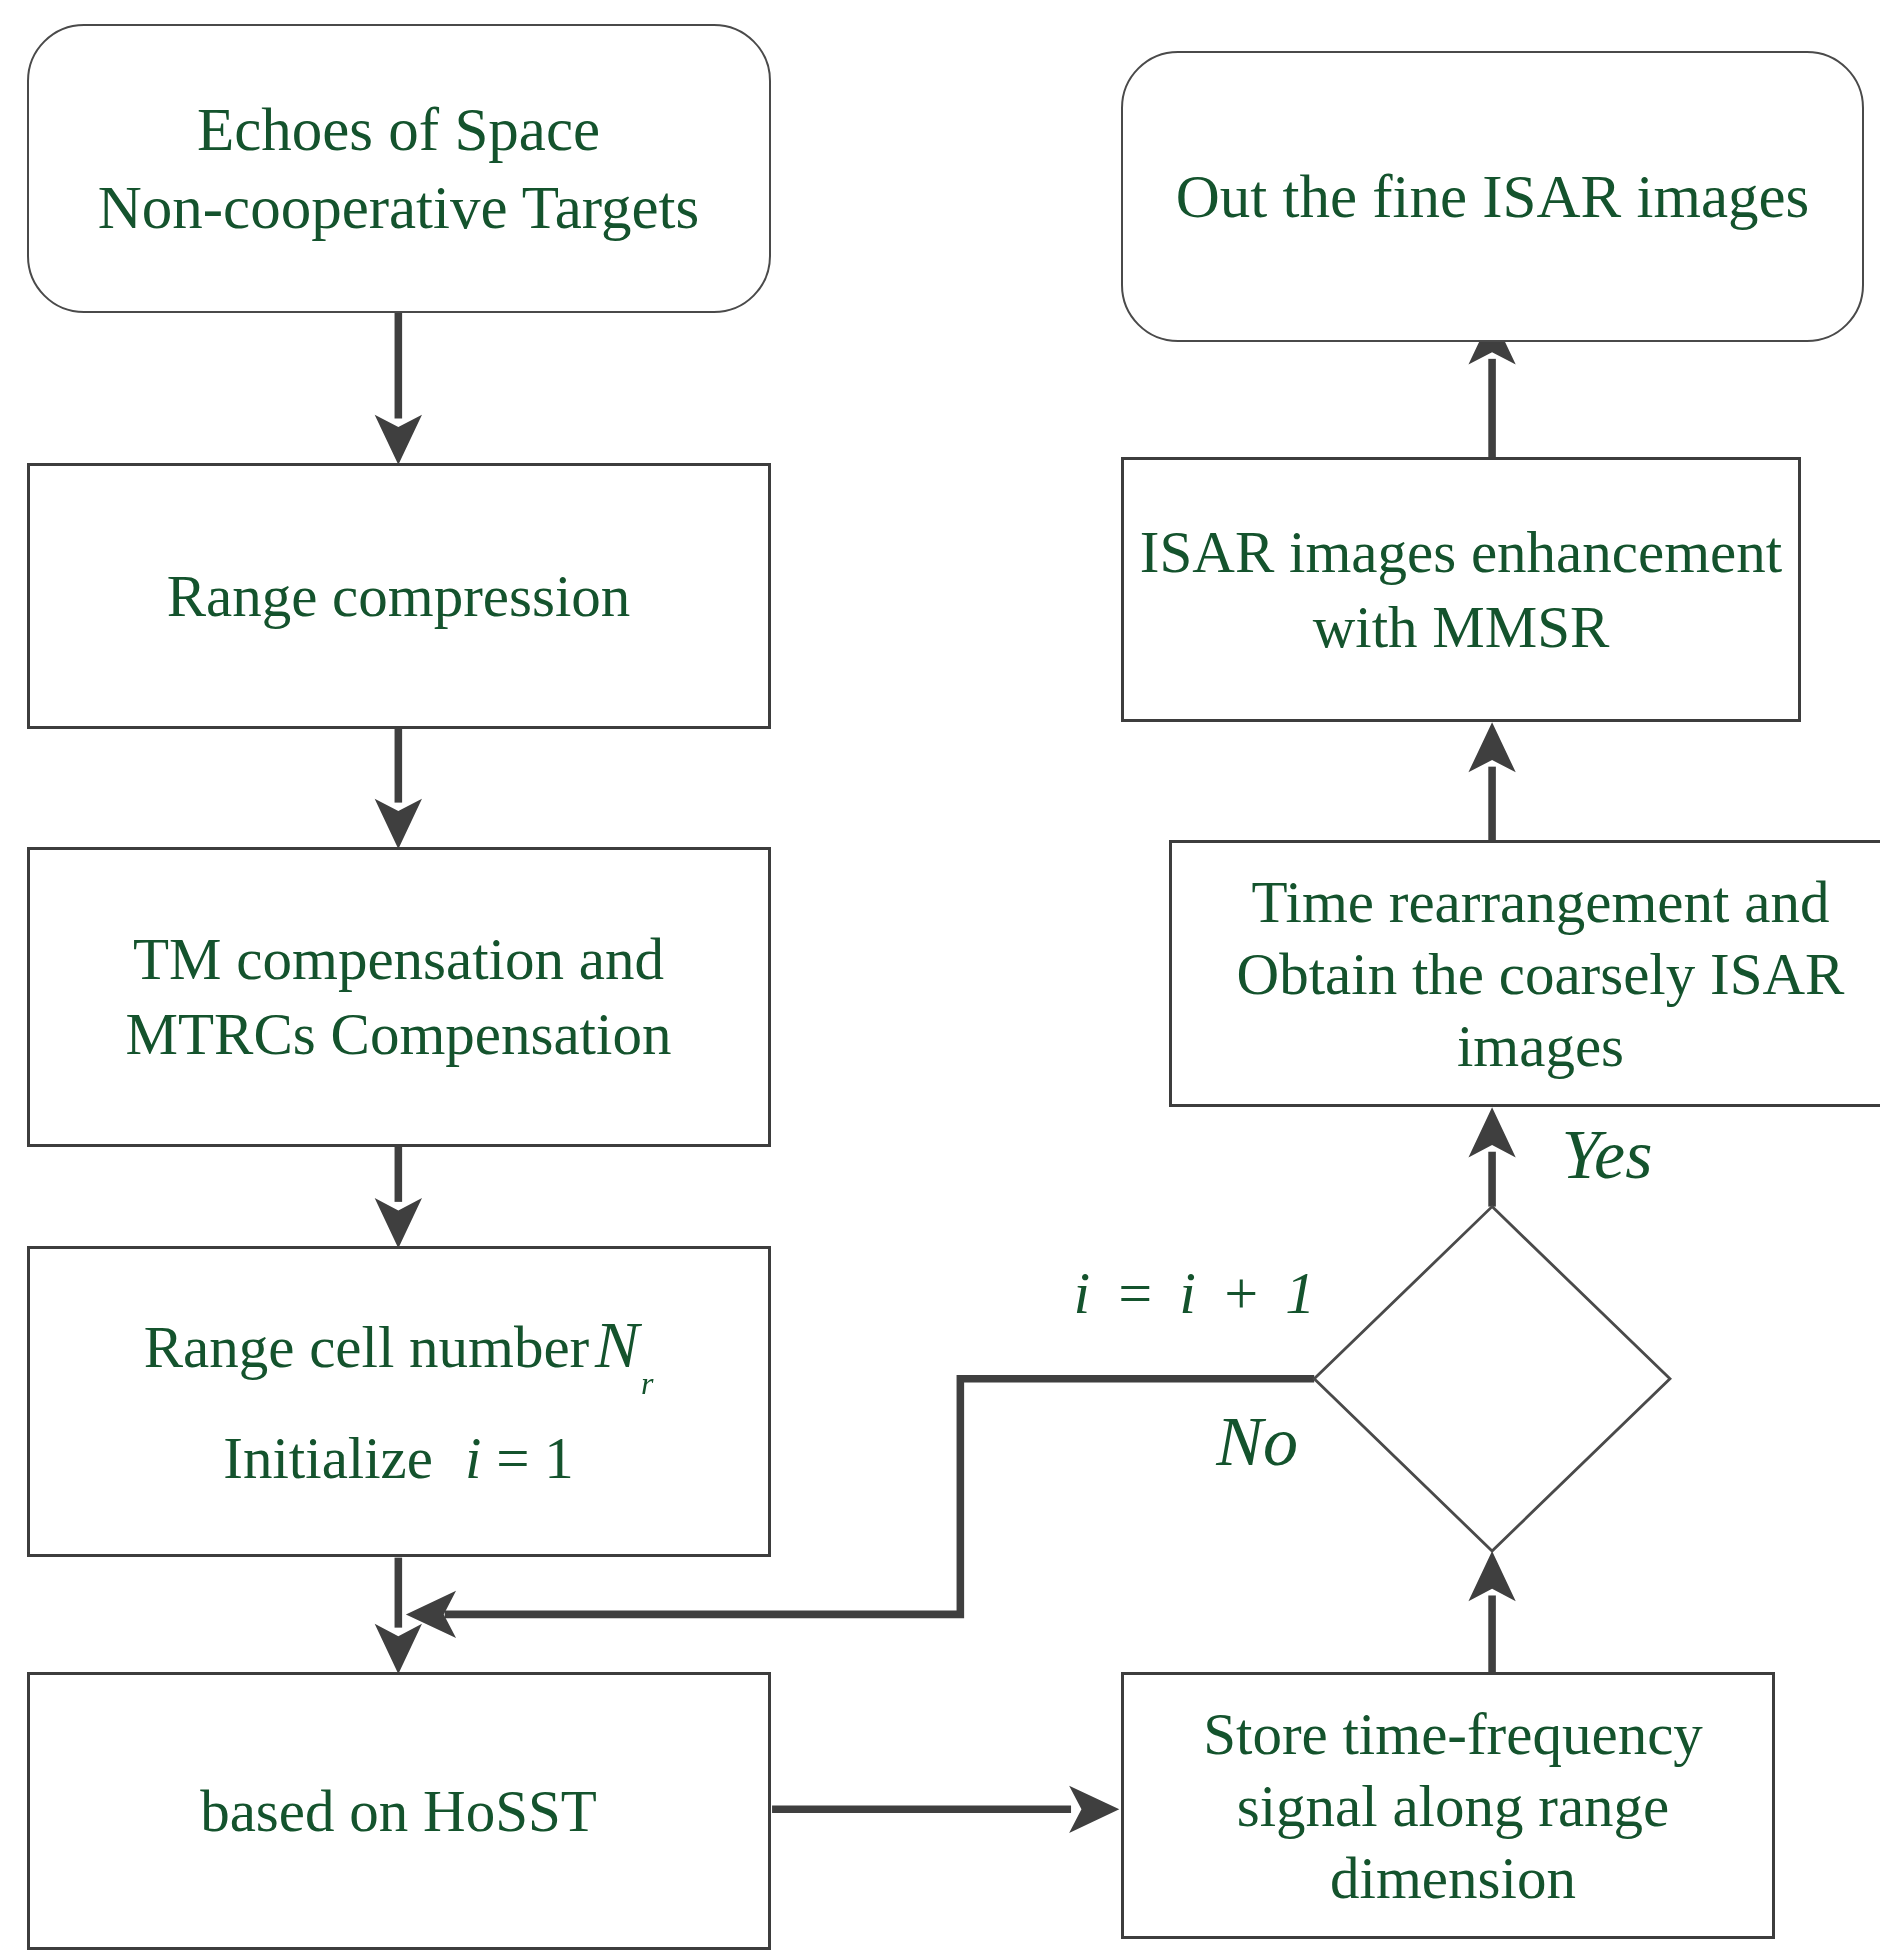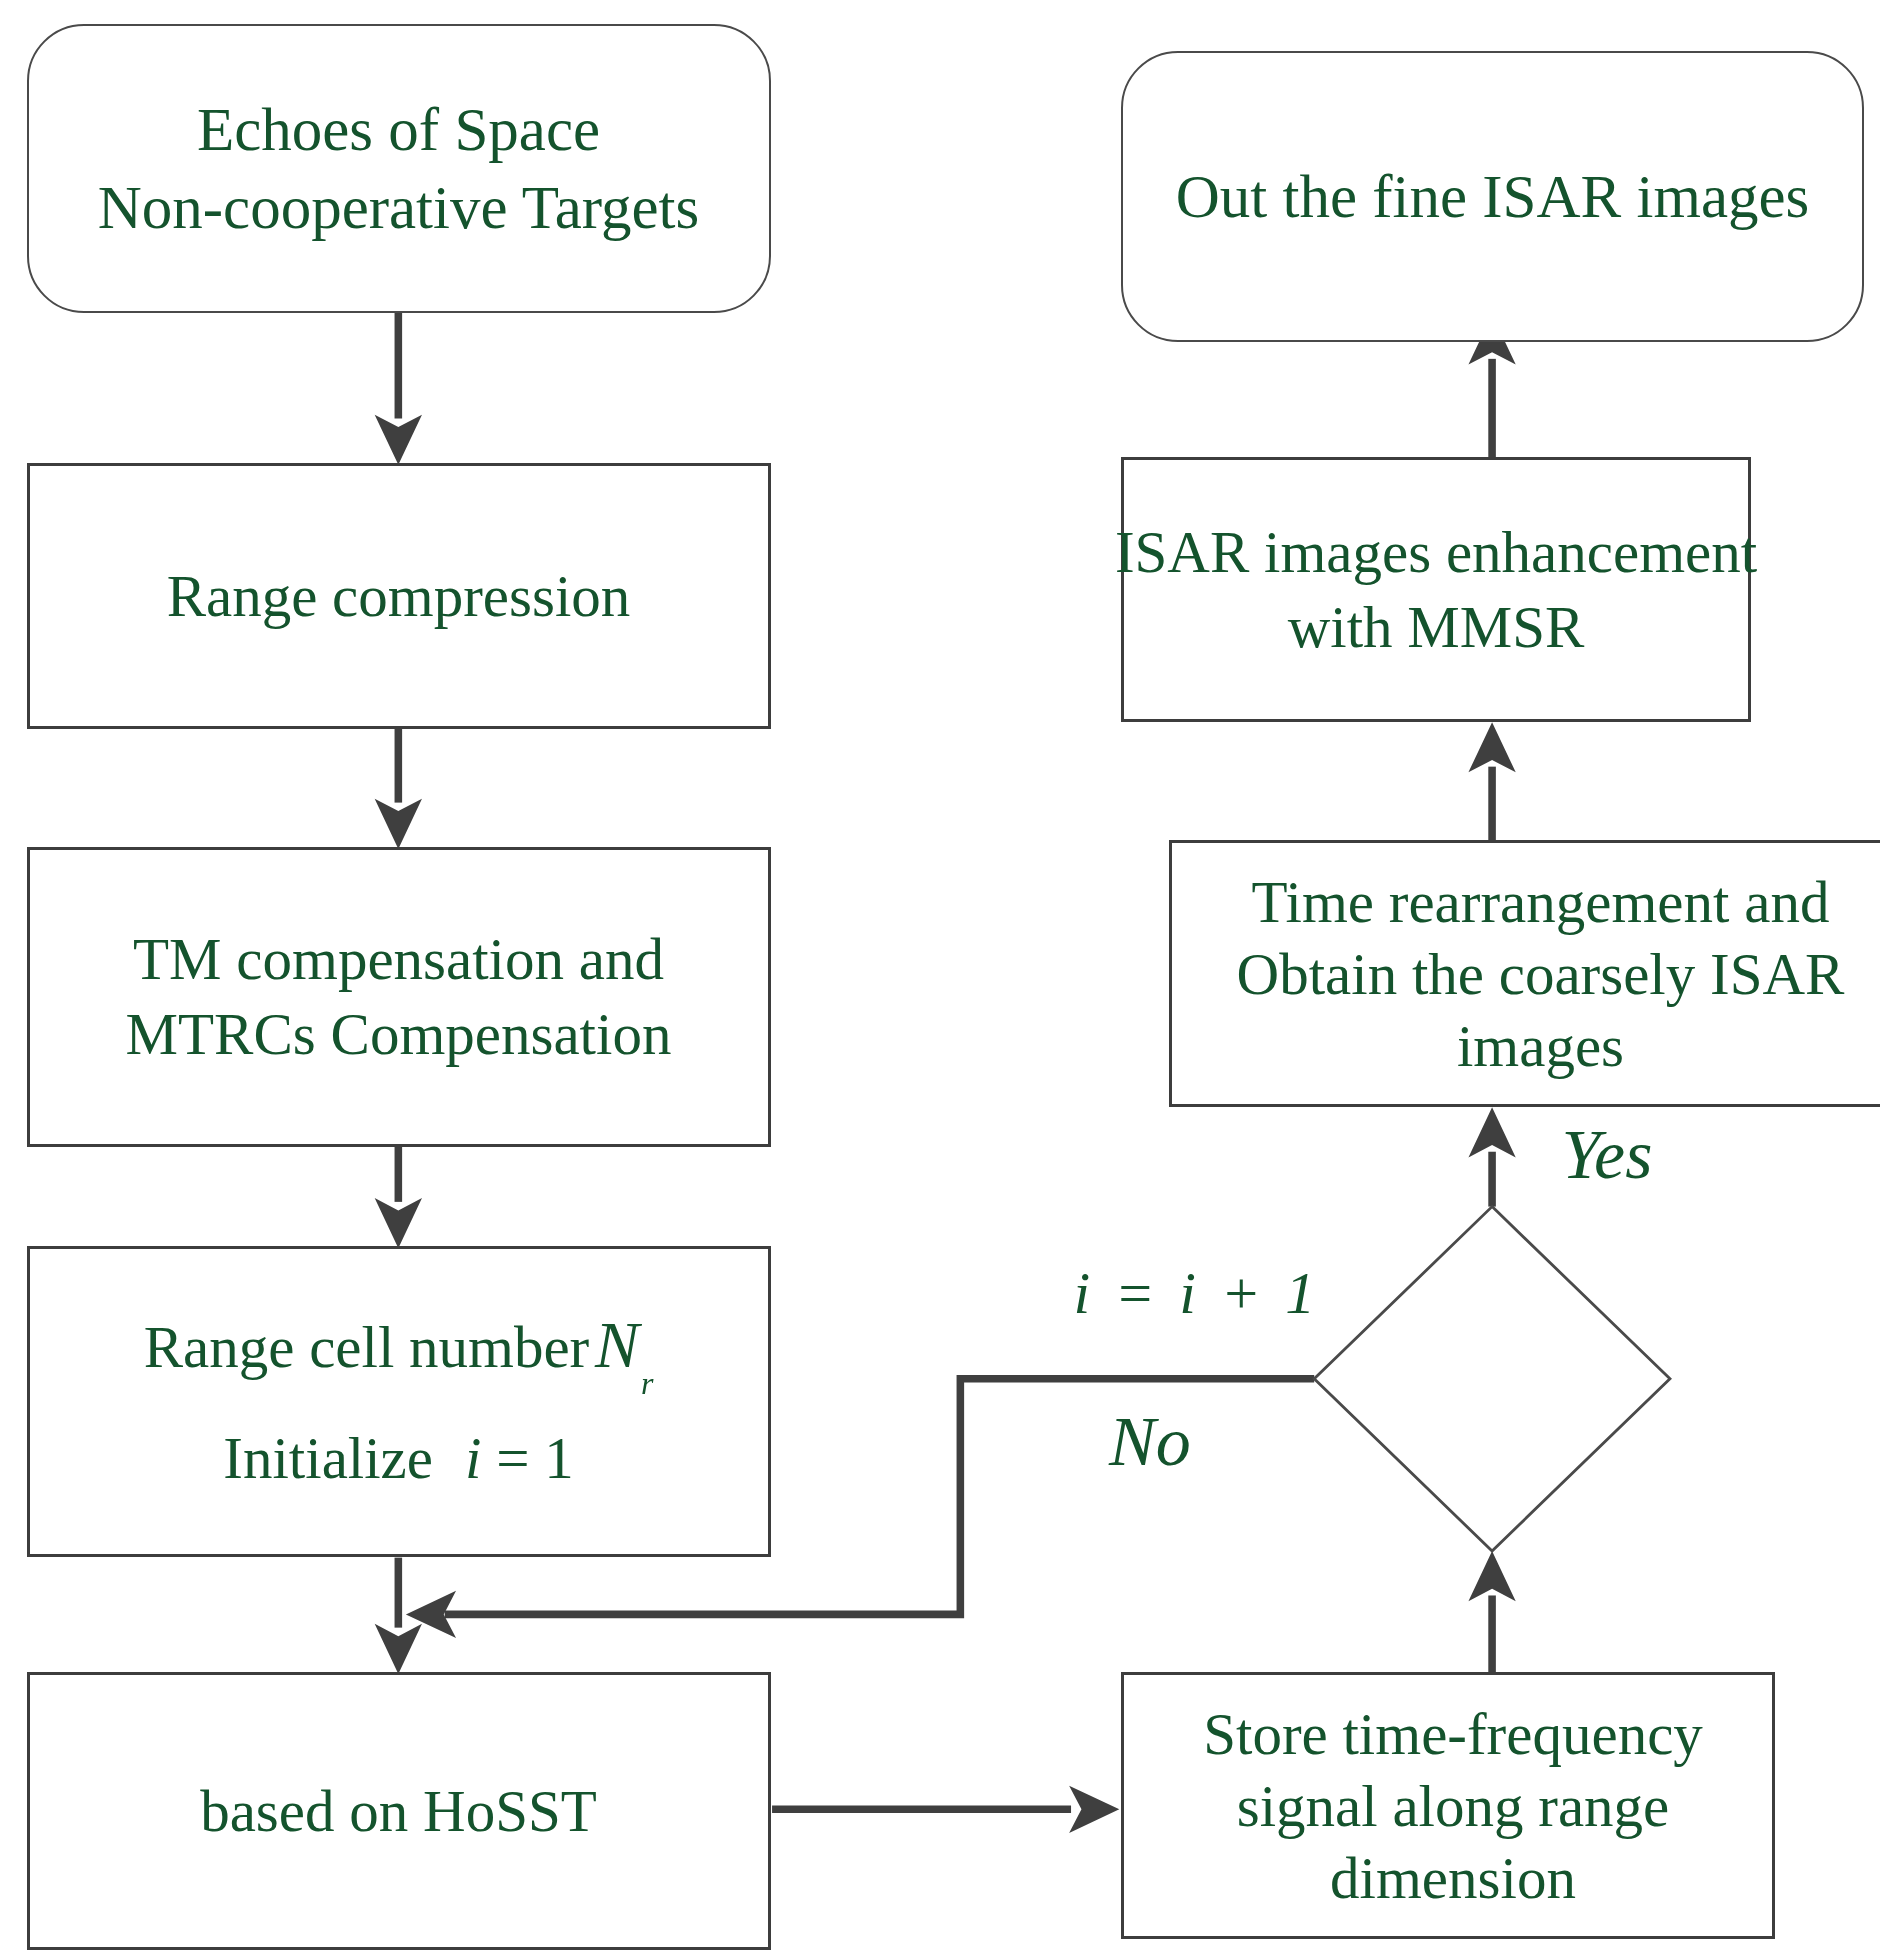--- a/index.html
+++ b/index.html
@@ -64,21 +64,21 @@
   #label-increment {
     top: 1259px;
     right: 560px;   
     font-size: 60px;
     letter-spacing: 4.7px;
   }
   #label-no {
     left: 1109px;
     top: 1402px;
     width: 189px;
-    text-align: left;
+    text-align: right;
     font-size: 70px;
   }
   #label-yes {
     left: 1522px;
     top: 1115px;
     width: 170px;
     text-align: center;
     font-size: 70px;
   }
   #label-decision {
@@ -187,21 +187,21 @@
     <div class="box-line" style="line-height:72px;">signal along range</div>
     <div class="box-line" style="line-height:72px;">dimension</div>
   </div>
 
   <div class="box" style="left:1121px; top:840px; width:743px; height:267px;margin-left:48px;">
     <div class="box-line" style="line-height:72px;">Time rearrangement and</div>
     <div class="box-line" style="line-height:72px;">Obtain the coarsely ISAR</div>
     <div class="box-line" style="line-height:72px;">images</div>
   </div>
 
-  <div class="box" style="left:1121px; top:457px; width:630px; height:265px;">
+  <div class="box" style="left:1121px; top:457px; width:680px; height:265px;">
     <div class="box-line">ISAR images enhancement</div>
     <div class="box-line">with MMSR</div>
   </div>
 
   <div class="box rounded" style="left:1121px; top:23px; width:743px; height:291px;margin-top:28px;">
     <div class="box-line start-line">Out the fine ISAR images</div>
   </div>
 
 
   <div id="label-increment" class="edge-label">i = i + 1</div>

